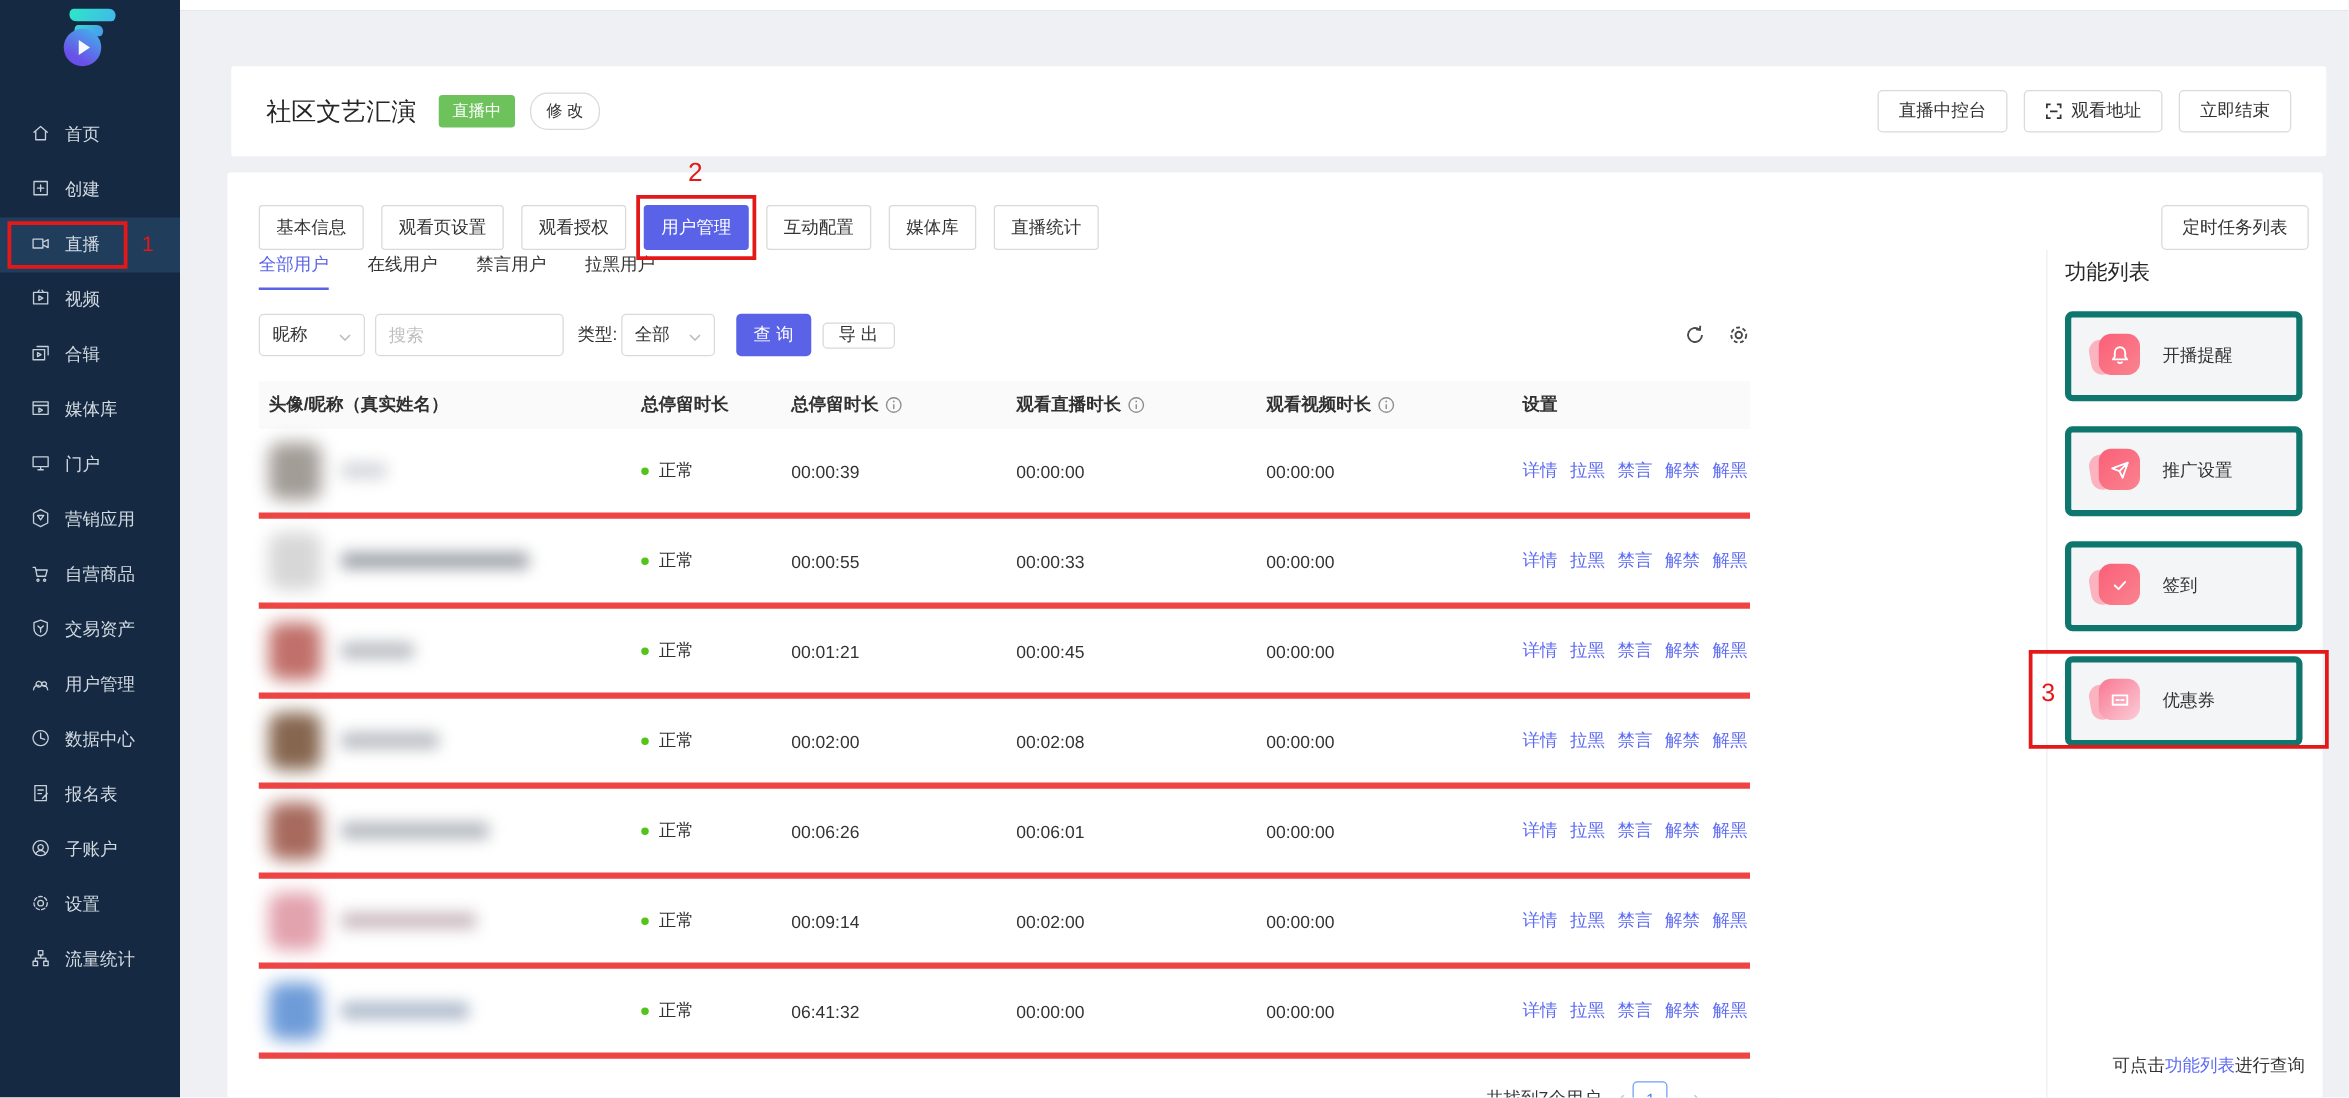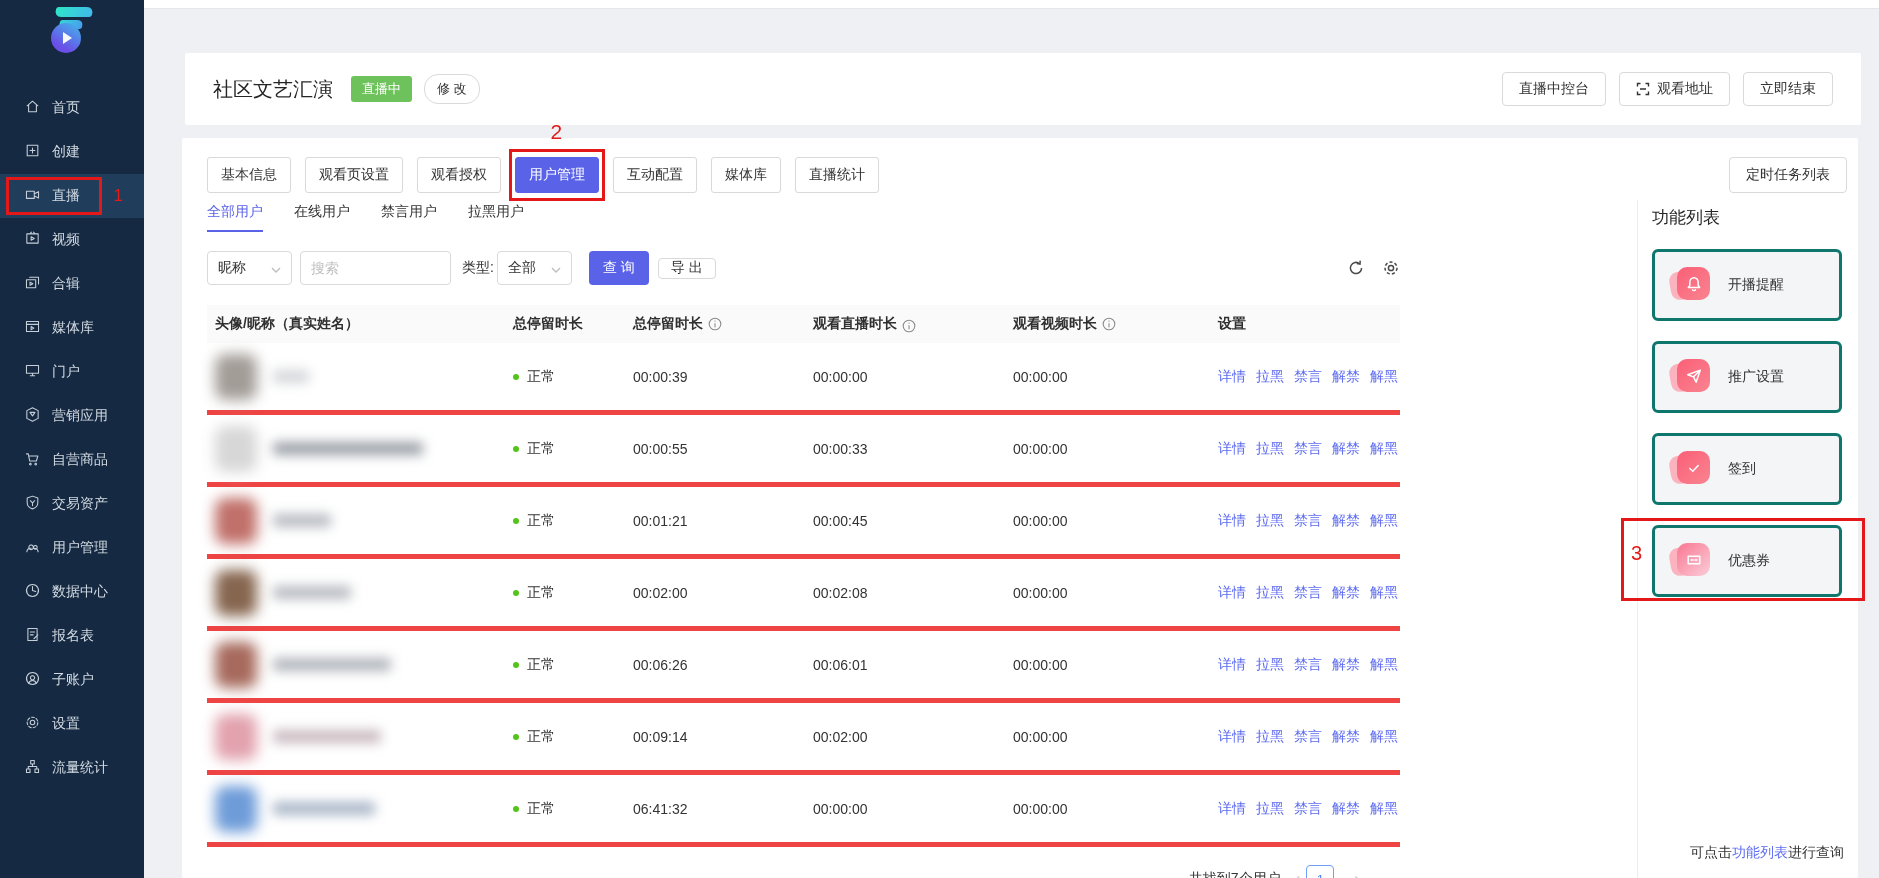--- a/index.html
+++ b/index.html
@@ -28,21 +28,21 @@
   .title-card { position:absolute; left:185px; top:53px; width:1676px; height:72px; background:#fff; border-radius:2px; display:flex; align-items:center; padding:0 28px; box-sizing:border-box; }
   .page-title { font-size:20px; color:#262626; font-weight:500; }
   .live-badge { margin-left:18px; background:#6ec25c; color:#fff; font-size:13px; padding:4px 11px; border-radius:3px; }
   .modify-btn { margin-left:12px; border:1px solid #d9d9d9; background:#fff; font-size:13px; padding:5px 12px; border-radius:14px; color:#333; cursor:pointer; }
   .title-actions { margin-left:auto; display:flex; gap:13px; }
   .hbtn { height:34px; display:inline-flex; align-items:center; gap:7px; padding:0 16px; border:1px solid #d9d9d9; border-radius:4px; background:#fff; font-size:14px; color:#333; cursor:pointer; }
   .hbtn svg { width:14px; height:14px; fill:none; stroke:#333; stroke-width:1.4; }
 
   
   .content-card { position:absolute; left:182px; top:138px; width:1676px; height:740px; background:#fff; border-radius:2px; box-sizing:border-box; }
-  .tabs-band { display:flex; align-items:center; padding:12px 11px 0 25px; height:62px; box-sizing:border-box; }
+  .tabs-band { display:flex; align-items:flex-end; padding:12px 11px 0 25px; height:62px; box-sizing:border-box; }
   .tab-btn { position:relative; height:36px; padding:0 13px; border:1px solid #d9d9d9; border-radius:3px; background:#fff; font-size:14px; color:#333; margin-right:14px; cursor:pointer; white-space:nowrap; }
   .tab-btn.active { background:#5a62e8; color:#fff; border-color:#5a62e8; }
   .tab-btn.annotated::after { content:""; position:absolute; left:-7px; right:-7px; top:-9px; bottom:-9px; border:3px solid #e41818; }
   .tab-btn.annotated::before { content:attr(data-anno); position:absolute; top:-38px; left:42%; color:#e41818; font-size:21px; font-weight:500; }
   .timer-btn { margin-left:auto; height:36px; padding:0 16px; border:1px solid #d9d9d9; border-radius:4px; background:#fff; font-size:14px; color:#333; cursor:pointer; }
 
   .lower { display:flex; height:678px; }
   .main-area { width:1456px; box-sizing:border-box; padding-left:25px; border-right:1px solid #ededf0; }
 
   .sub-tabs { display:flex; gap:31px; margin-top:3px; font-size:14px; color:#333; }
@@ -59,38 +59,38 @@
   .type-select { margin-left:3px; width:75px; }
   .query-btn { margin-left:17px; height:34px; padding:0 14px; background:#5a62e8; color:#fff; border:none; border-radius:4px; font-size:14px; cursor:pointer; }
   .export-btn { margin-left:9px; height:21px; padding:0 12px; background:#fff; border:1px solid #d9d9d9; border-radius:4px; font-size:14px; color:#333; cursor:pointer; }
   .filter-icons { margin-left:auto; display:flex; gap:17px; align-items:center; }
   .filter-icons svg { width:18px; height:18px; fill:none; stroke:#4a4a4a; stroke-width:1.5; cursor:pointer; }
 
   
   .table { margin-top:20px; width:1193px; font-size:14px; }
   .thead { display:flex; background:#fafafa; height:38px; align-items:center; font-weight:600; color:#303030; }
   .th, .td { box-sizing:border-box; padding-left:8px; display:flex; align-items:center; }
-  .c1{width:298px;} .c2{width:120px;} .c3{width:180px;} .c4{width:200px;align-items:flex-end;} .c5{width:205px;} .c6{width:190px;}
+  .c1{width:298px;} .c2{width:120px;} .c3{width:180px;} .c4{width:200px;} .c5{width:205px;} .c6{width:190px;}
   .info-icon { margin-left:5px; display:inline-flex; }
   .info-icon svg { width:14px; height:14px; }
   .trow { display:flex; align-items:center; height:67px; border-bottom:5px solid #ef4444; }
   .avatar { width:42px; height:46px; border-radius:10px; filter:blur(7px); margin-right:16px; flex:none; }
   .nameblur { height:13px; border-radius:3px; filter:blur(6px); }
   .dot { width:6px; height:6px; border-radius:50%; background:#52c41a; margin-right:8px; flex:none; }
   .td.c6 { gap:10px; }
   .act { color:#5e6cf2; cursor:pointer; white-space:nowrap; }
 
   .table-footer { width:1193px; display:flex; justify-content:flex-end; align-items:center; margin-top:18px; padding-right:40px; box-sizing:border-box; font-size:14px; color:#333; }
   .pg-arrow { color:#c0c4cc; font-size:17px; margin-left:14px; cursor:pointer; }
   .page-box { width:26px; height:26px; border:1px solid #6d9ff8; color:#4f86f0; border-radius:4px; display:flex; align-items:center; justify-content:center; font-size:13px; margin:0 6px; background:#fff; cursor:pointer; }
 
   
   .panel { flex:1; position:relative; padding-left:14px; box-sizing:border-box; }
   .panel-title { margin-top:6px; font-size:17px; color:#262626; }
-  .fcard { position:relative; width:190px; height:72px; margin-top:20px; background:#f4f5f7; border:3px solid #0f766e; border-radius:6px; display:flex; align-items:center; padding-left:15px; gap:16px; box-sizing:border-box; cursor:pointer; }
+  .fcard { position:relative; width:190px; height:72px; margin-top:20px; background:#f4f5f7; border:5px solid #0f766e; border-radius:6px; display:flex; align-items:center; padding-left:15px; gap:16px; box-sizing:border-box; cursor:pointer; }
   .fcard:first-of-type { margin-top:16px; }
   .fcard-label { font-size:14px; color:#333; }
   .ficon { position:relative; width:42px; height:38px; flex:none; }
   .fi-back { position:absolute; left:0; top:5px; width:28px; height:28px; border-radius:9px; background:#fca4b0; opacity:.8; transform:rotate(-10deg); }
   .fi-front { position:absolute; right:2px; top:1px; width:33px; height:33px; border-radius:10px; background:linear-gradient(135deg,#fb5f78,#f9848f); display:flex; align-items:center; justify-content:center; }
   .fi-front.fi-light { background:linear-gradient(135deg,#f97792,#fbcdd8); }
   .fi-front svg { width:20px; height:20px; fill:none; stroke:#fff; stroke-width:1.8; stroke-linecap:round; stroke-linejoin:round; }
   .fcard.annotated::after { content:""; position:absolute; left:-34px; right:-26px; top:-10px; bottom:-7px; border:3px solid #e41818; }
   .fcard.annotated::before { content:attr(data-anno); position:absolute; left:-24px; top:14px; color:#e41818; font-size:20px; font-weight:500; }
   .panel-note { position:absolute; right:14px; bottom:16px; font-size:14px; color:#333; white-space:nowrap; }

